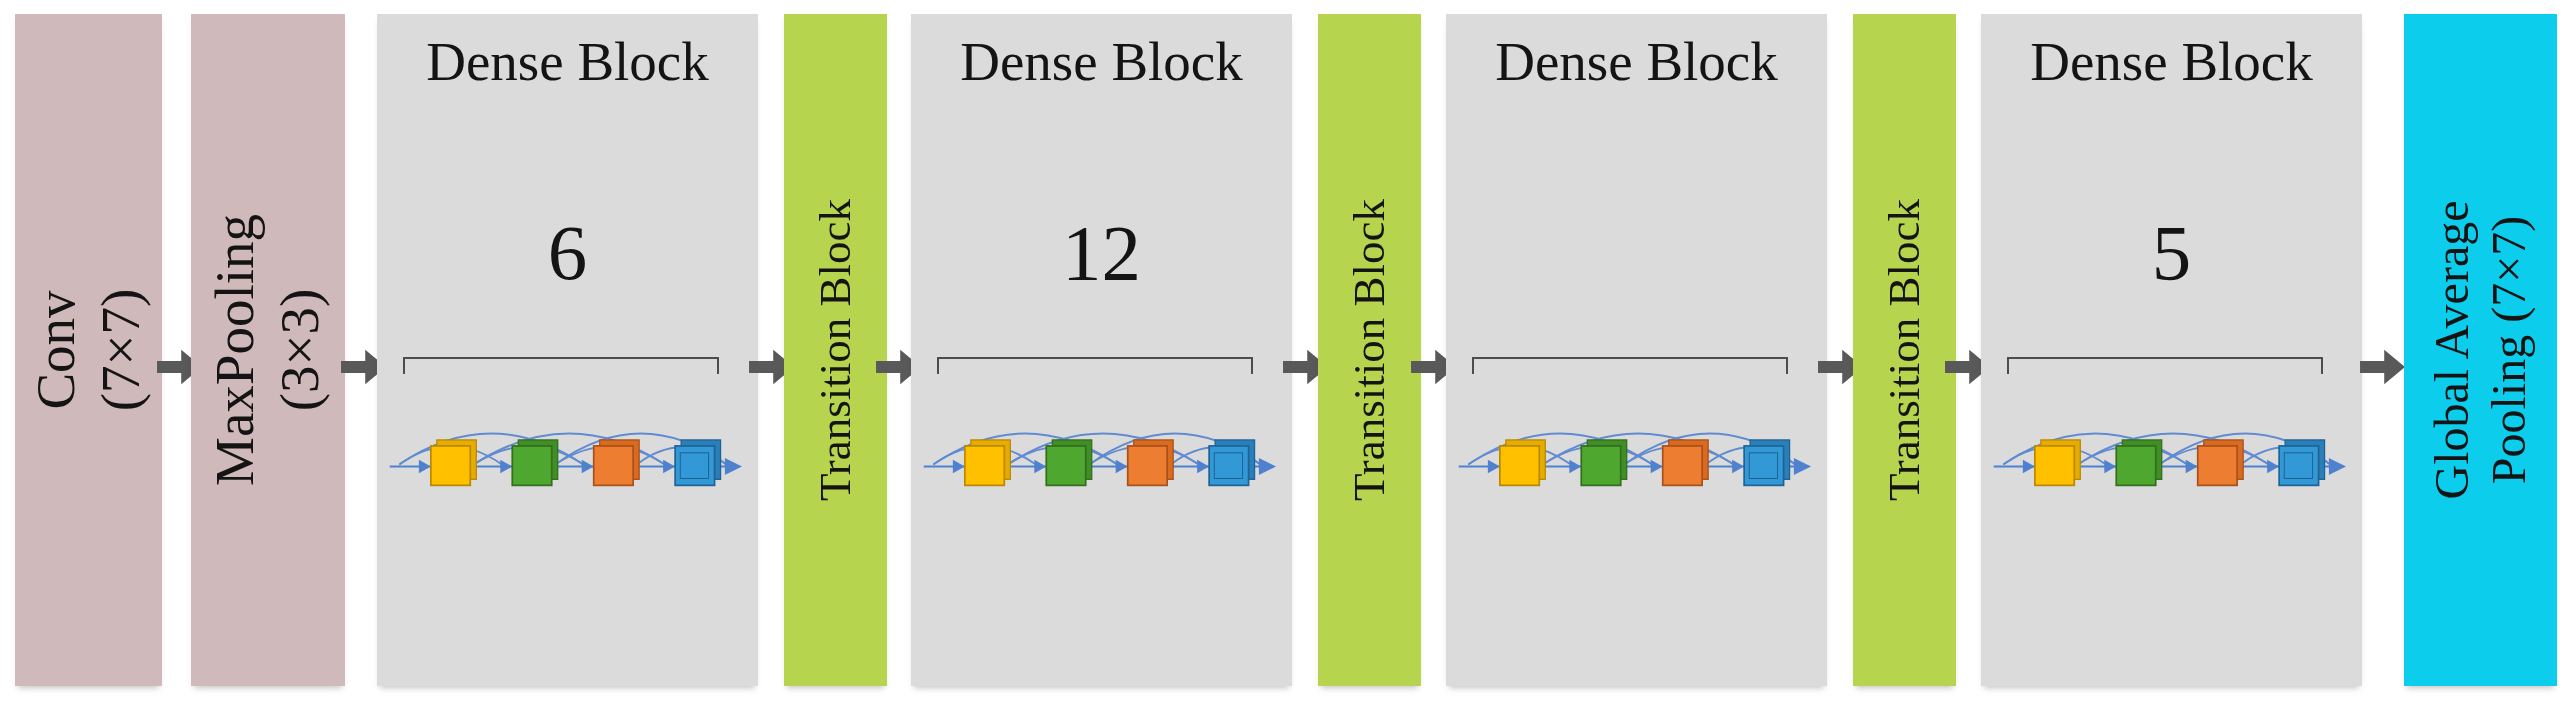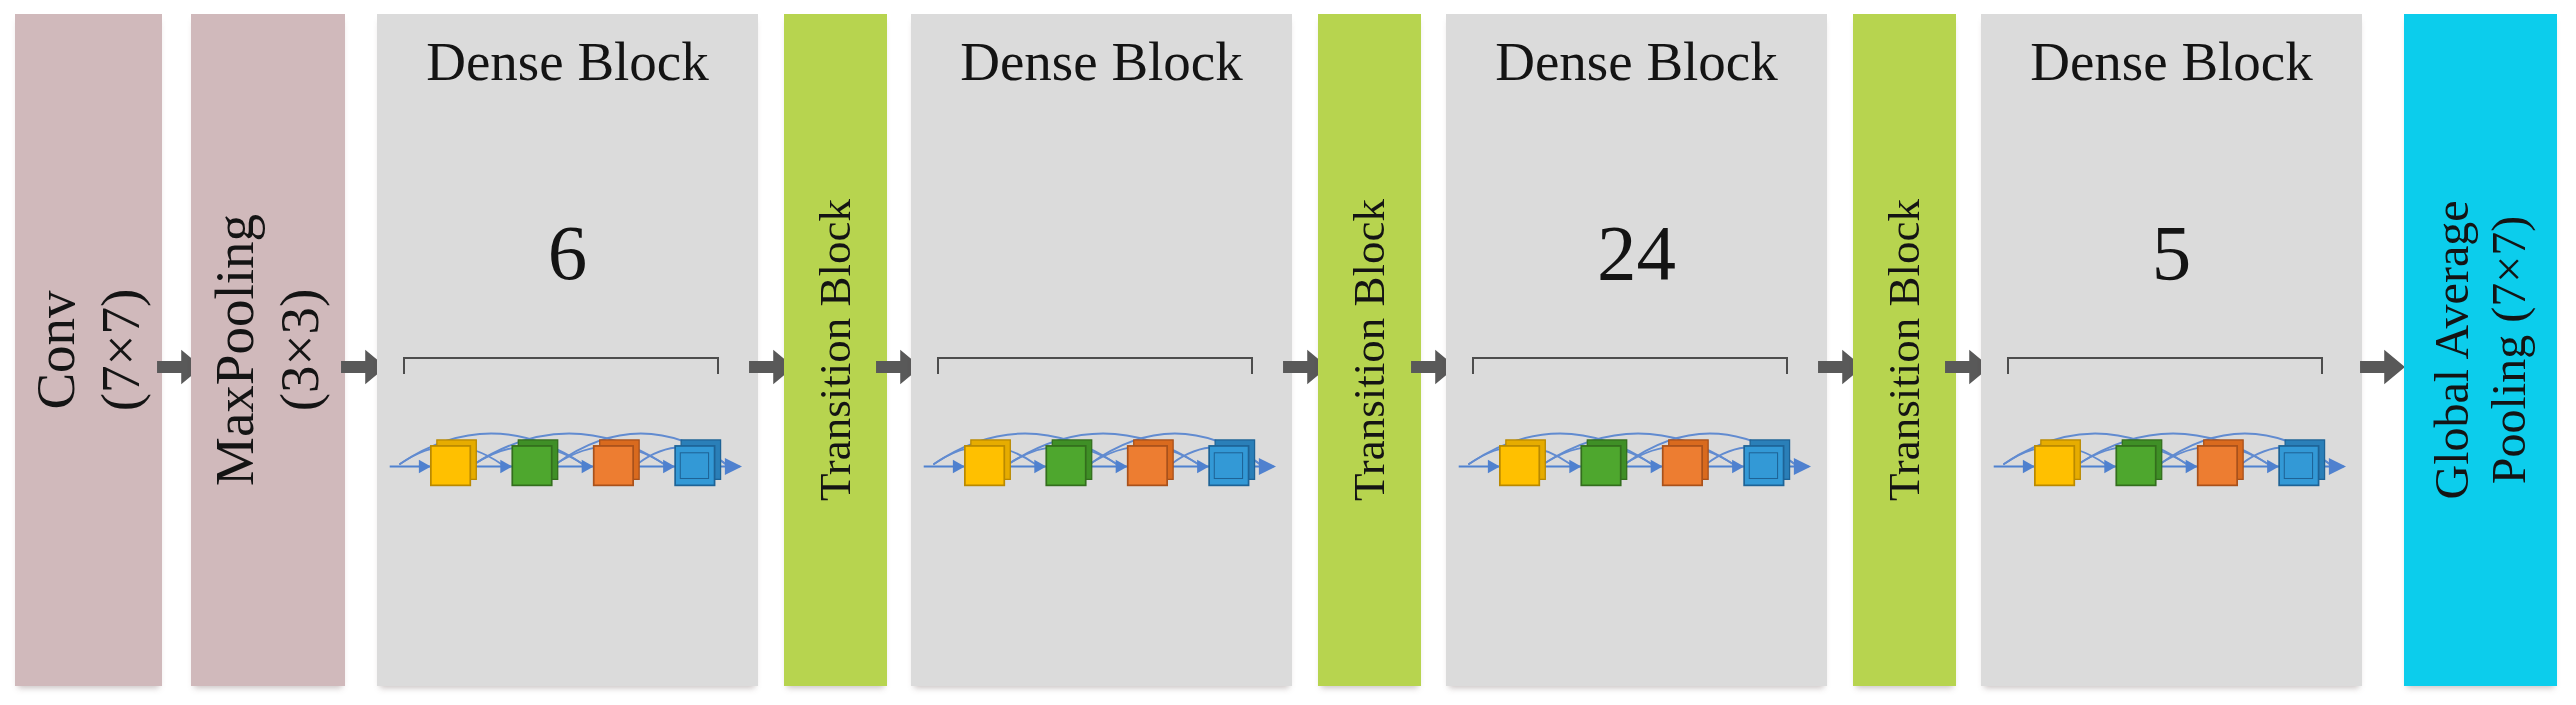--- a/index.html
+++ b/index.html
@@ -146,20 +146,21 @@
   </div>
 
   <div class="arrow" id="a4">
   <svg viewBox="0 0 52 44" width="45" height="38" xmlns="http://www.w3.org/2000/svg">
     <path d="M0 15 H28 V2 L52 22 L28 42 V29 H0 Z" fill="#595959"></path>
   </svg>
 </div>
 
   <div class="block dense" id="b-d2">
     <div class="dense-title">Dense Block</div>
+    <div class="dense-count">12</div>
     <div class="bracket"></div>
     <div class="mini-slot">
   <svg viewBox="0 0 420 120" width="360" height="103" xmlns="http://www.w3.org/2000/svg">
     <g stroke="#5b87d0" stroke-width="2.2" fill="none" stroke-linecap="round" opacity="0.95">
       <path d="M14 57 Q73 16 132 57"></path>
       <path d="M101 57 Q164 16 227 57"></path>
       <path d="M196 57 Q259 16 322 57"></path>
       <path d="M291 57 Q343 18 394 57"></path>
       <path d="M14 57 Q120 -14 227 57"></path>
       <path d="M101 57 Q211 -14 322 57"></path>
@@ -205,21 +206,20 @@
   </div>
 
   <div class="arrow" id="a6">
   <svg viewBox="0 0 52 44" width="45" height="38" xmlns="http://www.w3.org/2000/svg">
     <path d="M0 15 H28 V2 L52 22 L28 42 V29 H0 Z" fill="#595959"></path>
   </svg>
 </div>
 
   <div class="block dense" id="b-d3">
     <div class="dense-title">Dense Block</div>
-    <div class="dense-count">24</div>
     <div class="bracket"></div>
     <div class="mini-slot">
   <svg viewBox="0 0 420 120" width="360" height="103" xmlns="http://www.w3.org/2000/svg">
     <g stroke="#5b87d0" stroke-width="2.2" fill="none" stroke-linecap="round" opacity="0.95">
       <path d="M14 57 Q73 16 132 57"></path>
       <path d="M101 57 Q164 16 227 57"></path>
       <path d="M196 57 Q259 16 322 57"></path>
       <path d="M291 57 Q343 18 394 57"></path>
       <path d="M14 57 Q120 -14 227 57"></path>
       <path d="M101 57 Q211 -14 322 57"></path>

